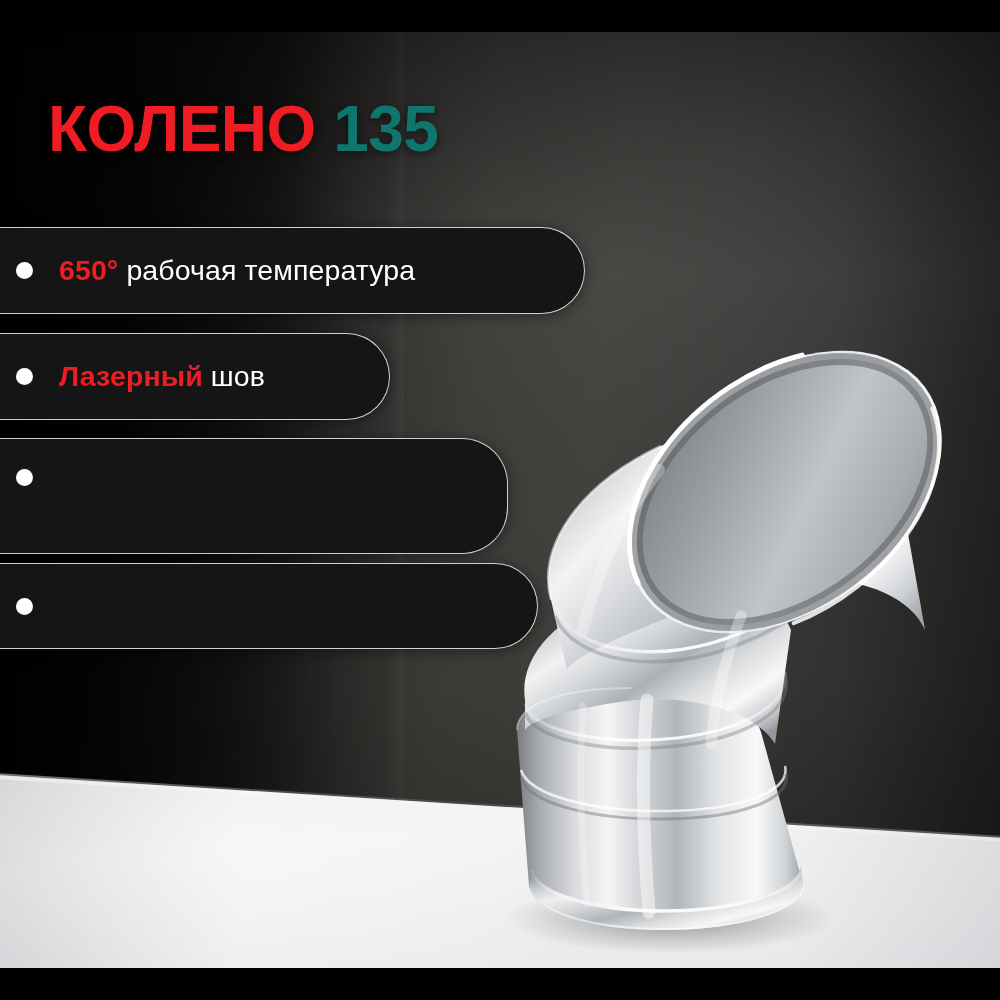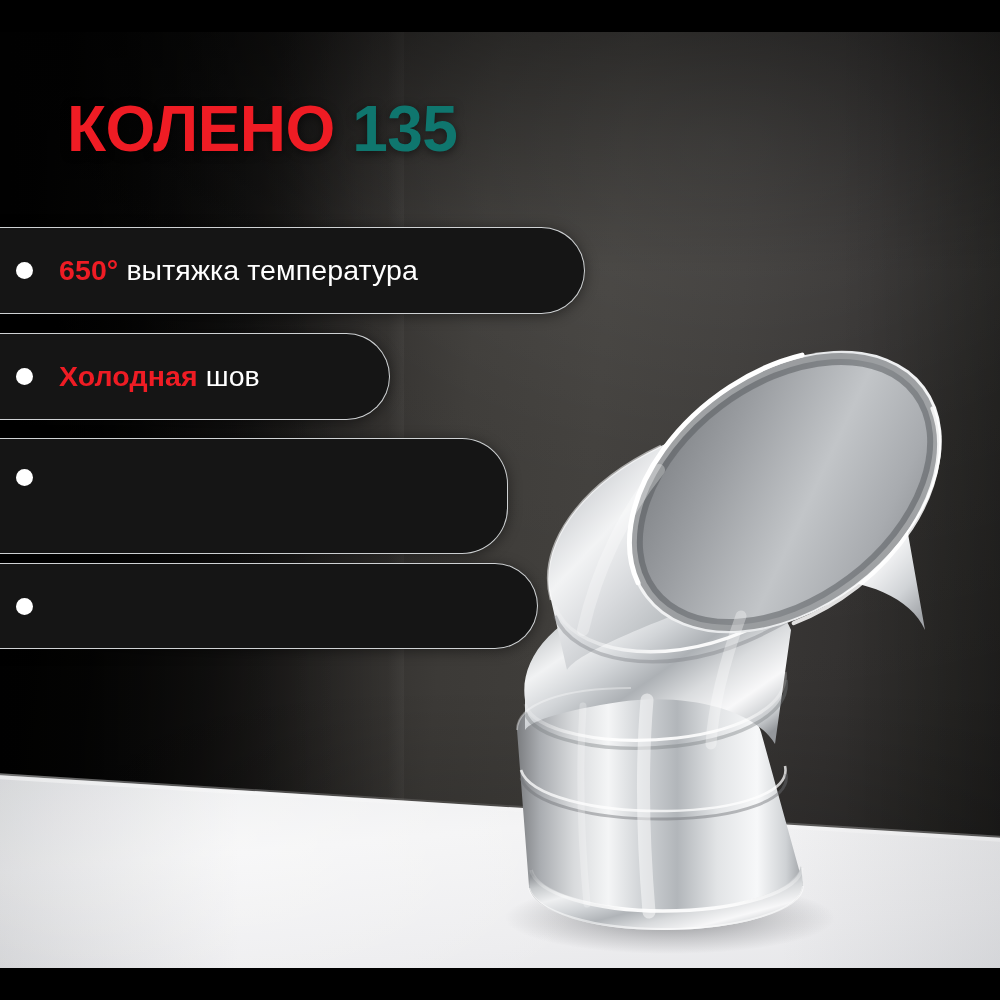--- a/index.html
+++ b/index.html
@@ -80,21 +80,21 @@
   .bar{position:absolute;left:0;width:1000px;background:#000;}
   .bar.top{top:0;height:32px;}
   .bar.bot{bottom:0;height:32px;}
 
   
   .title{
     position:absolute;left:48px;top:97px;
     font-size:64px;line-height:1;font-weight:800;letter-spacing:-.5px;
     white-space:nowrap;text-shadow:0 2px 10px rgba(0,0,0,.55);
   }
-  .title .red{color:#EF1C24;margin-left:19px;}
+  .title .red{color:#EF1C24;}
   .title .wht{color:#0f766e;}
 
   
   .pill{
     position:absolute;left:-70px;
     background:#151515;
     border:1.6px solid #cfd2d4;
     border-left:none;
     border-top-right-radius:999px;border-bottom-right-radius:999px;
     border-top-left-radius:0;border-bottom-left-radius:0;
@@ -138,26 +138,26 @@
     </div>
     <div class="counter-edge"></div>
   </div>
 
   <div class="title">
     <span class="red">КОЛЕНО</span><span class="wht">&nbsp;</span><span class="wht">135</span>
   </div>
 
   <div class="pill" id="pill-0">
     <span class="dot"></span>
-    <span class="ptext"><span class="hi">650°</span><span> вытяжка температура</span></span>
+    <span class="ptext"><span class="hi">650°</span><span> рабочая температура</span></span>
   </div>
 
   <div class="pill" id="pill-1">
     <span class="dot"></span>
-    <span class="ptext"><span class="hi">Холодная</span><span> шов</span></span>
+    <span class="ptext"><span class="hi">Лазерный</span><span> шов</span></span>
   </div>
 
   <div class="pill multi" id="pill-2">
     <span class="dot"></span>
   </div>
 
   <div class="pill" id="pill-3">
     <span class="dot"></span>
   </div>
 

